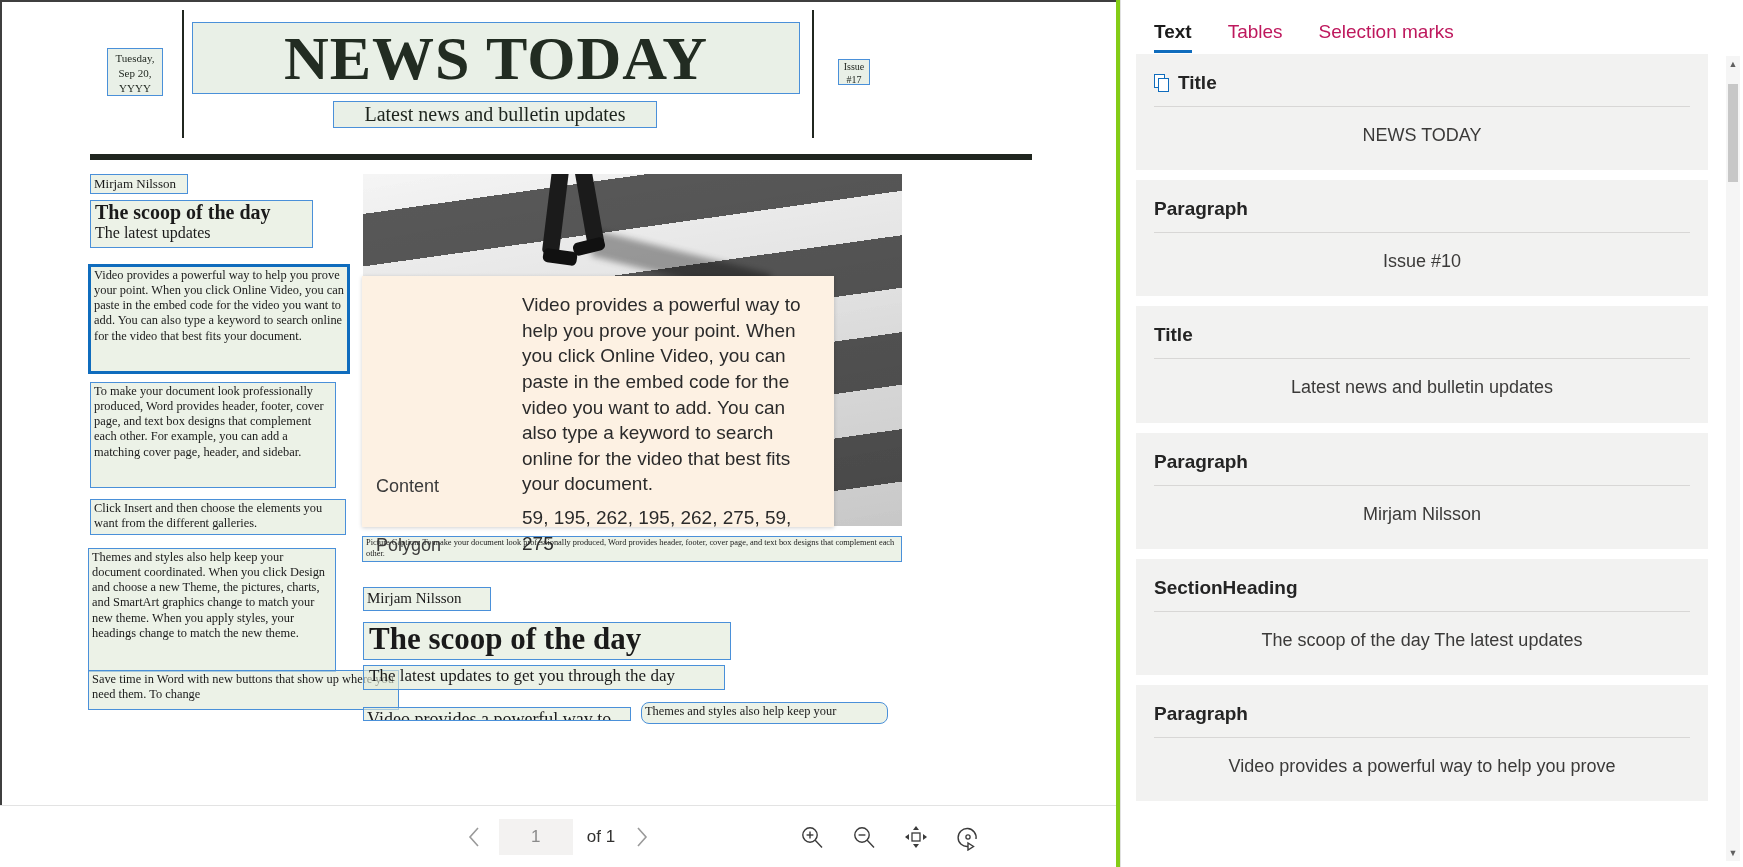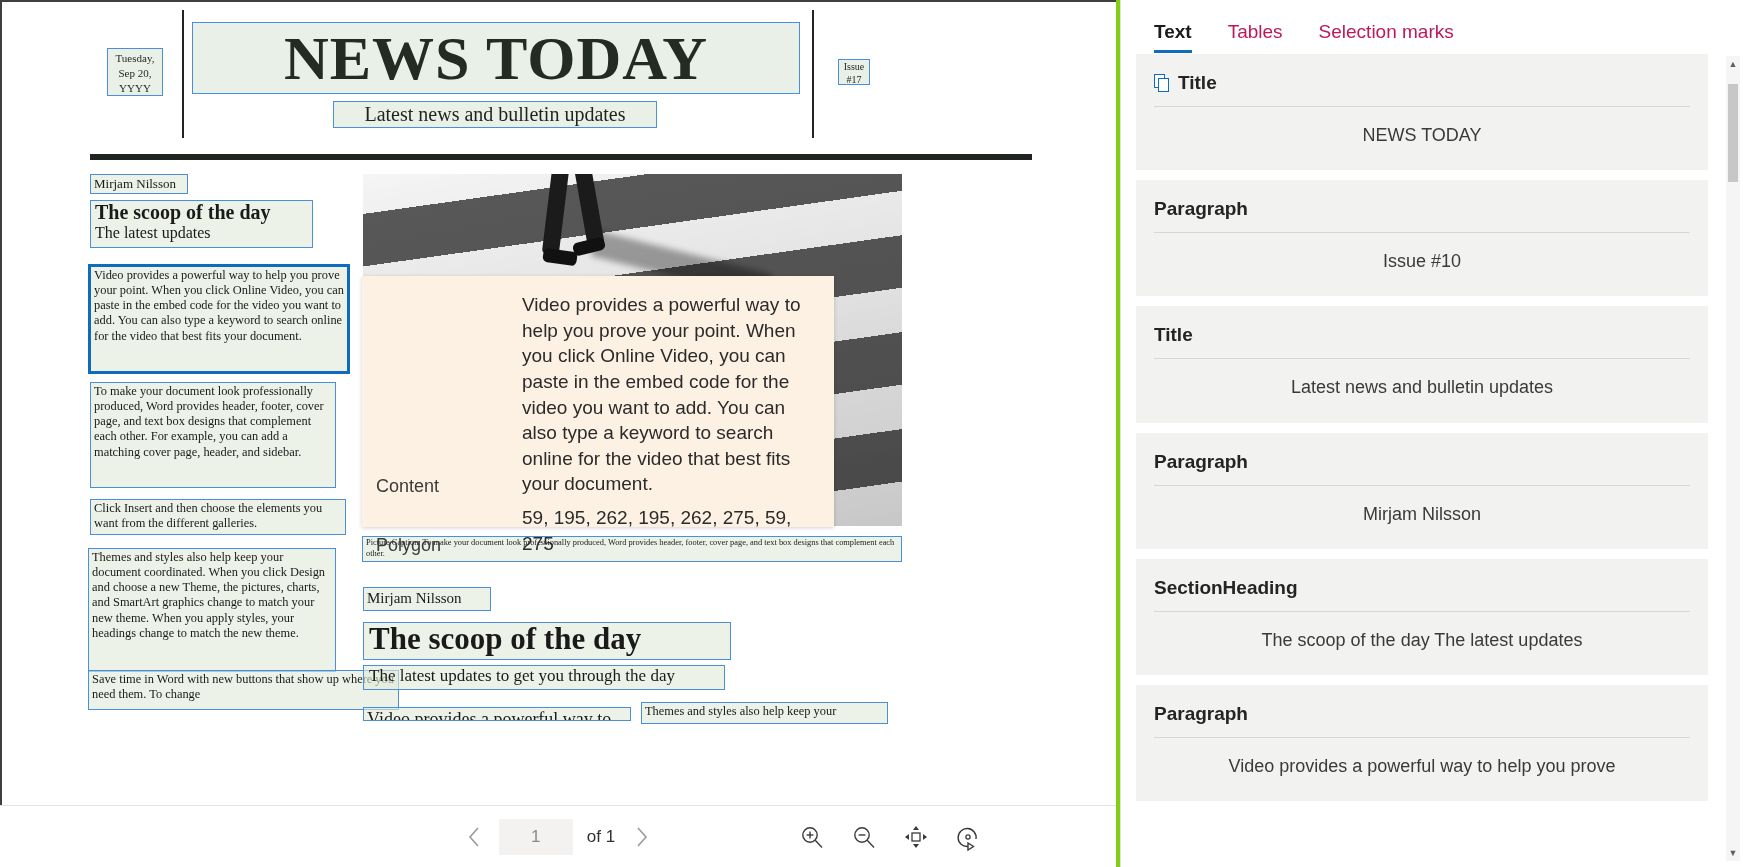--- a/index.html
+++ b/index.html
@@ -456,21 +456,21 @@
         </div>
 
         <div class="ocr green" style="left:361px; top:663px; width:362px; height:25px; font-size:17px; padding:0 5px;">
           <span>The latest updates to get you through the day</span>
         </div>
 
         <div class="ocr green" style="left:361px; top:705px; width:268px; height:14px; font-size:18px; overflow:hidden;">
           <span>Video provides a powerful way to help you</span>
         </div>
 
-        <div class="ocr green" style="left:639px; top:700px; width:247px; height:22px; font-size:12.4px; overflow:hidden;">
+        <div class="ocr green" style="left:639px; top:700px; width:247px; height:22px; font-size:12.4px; overflow:hidden;border-radius:8px;">
           <span>Themes and styles also help keep your</span>
         </div>
 
         <div class="callout">
           <div class="row">
             <div class="key">Content</div>
             <div class="val">Video provides a powerful way to help you prove your point. When you click Online Video, you can paste in the embed code for the video you want to add. You can also type a keyword to search online for the video that best fits your document.</div>
           </div>
           <div class="row poly">
             <div class="key">Polygon</div>

